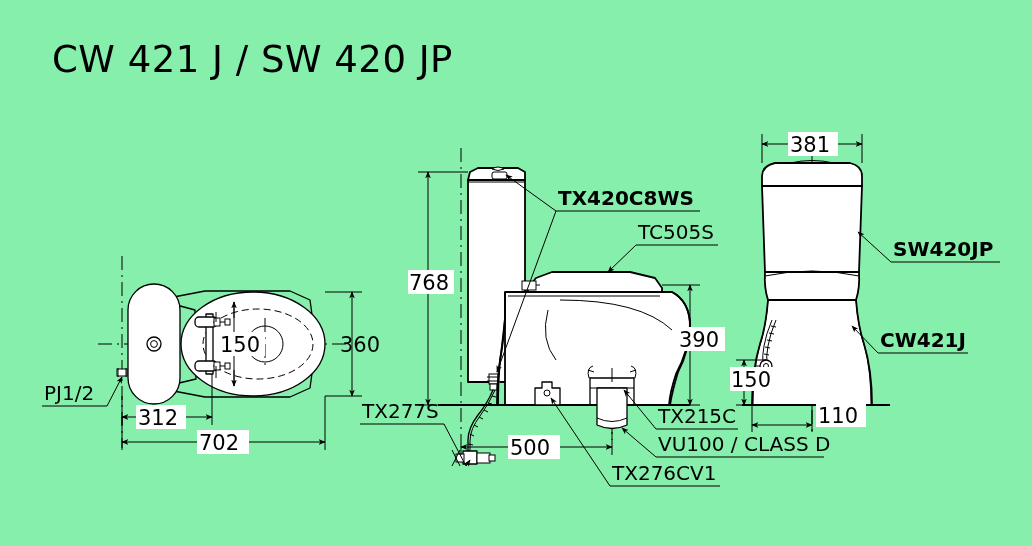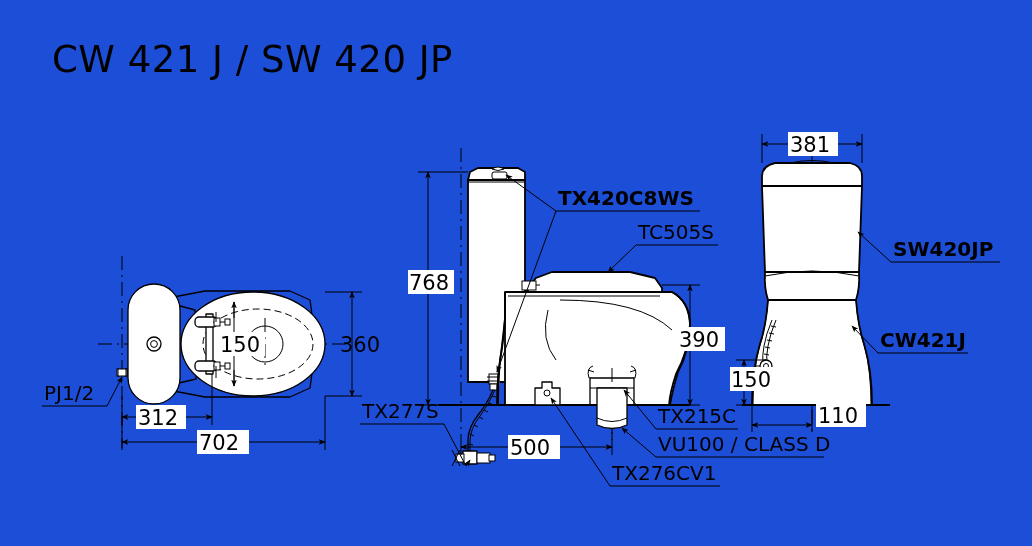--- a/index.html
+++ b/index.html
@@ -4,21 +4,21 @@
 <style>
   html, body {
     margin: 0;
     padding: 0;
     background: #ffffff;
   }
   #page {
     position: relative;
     width: 1032px;
     height: 546px;
-    background: #1d4ed8;
+    background: #86efac;
     overflow: hidden;
     font-family: "DejaVu Sans", sans-serif;
   }
   #title {
     position: absolute;
     left: 52px;
     top: 38px;
     font-family: "DejaVu Sans", sans-serif;
     font-size: 37px;
     font-weight: 400;

